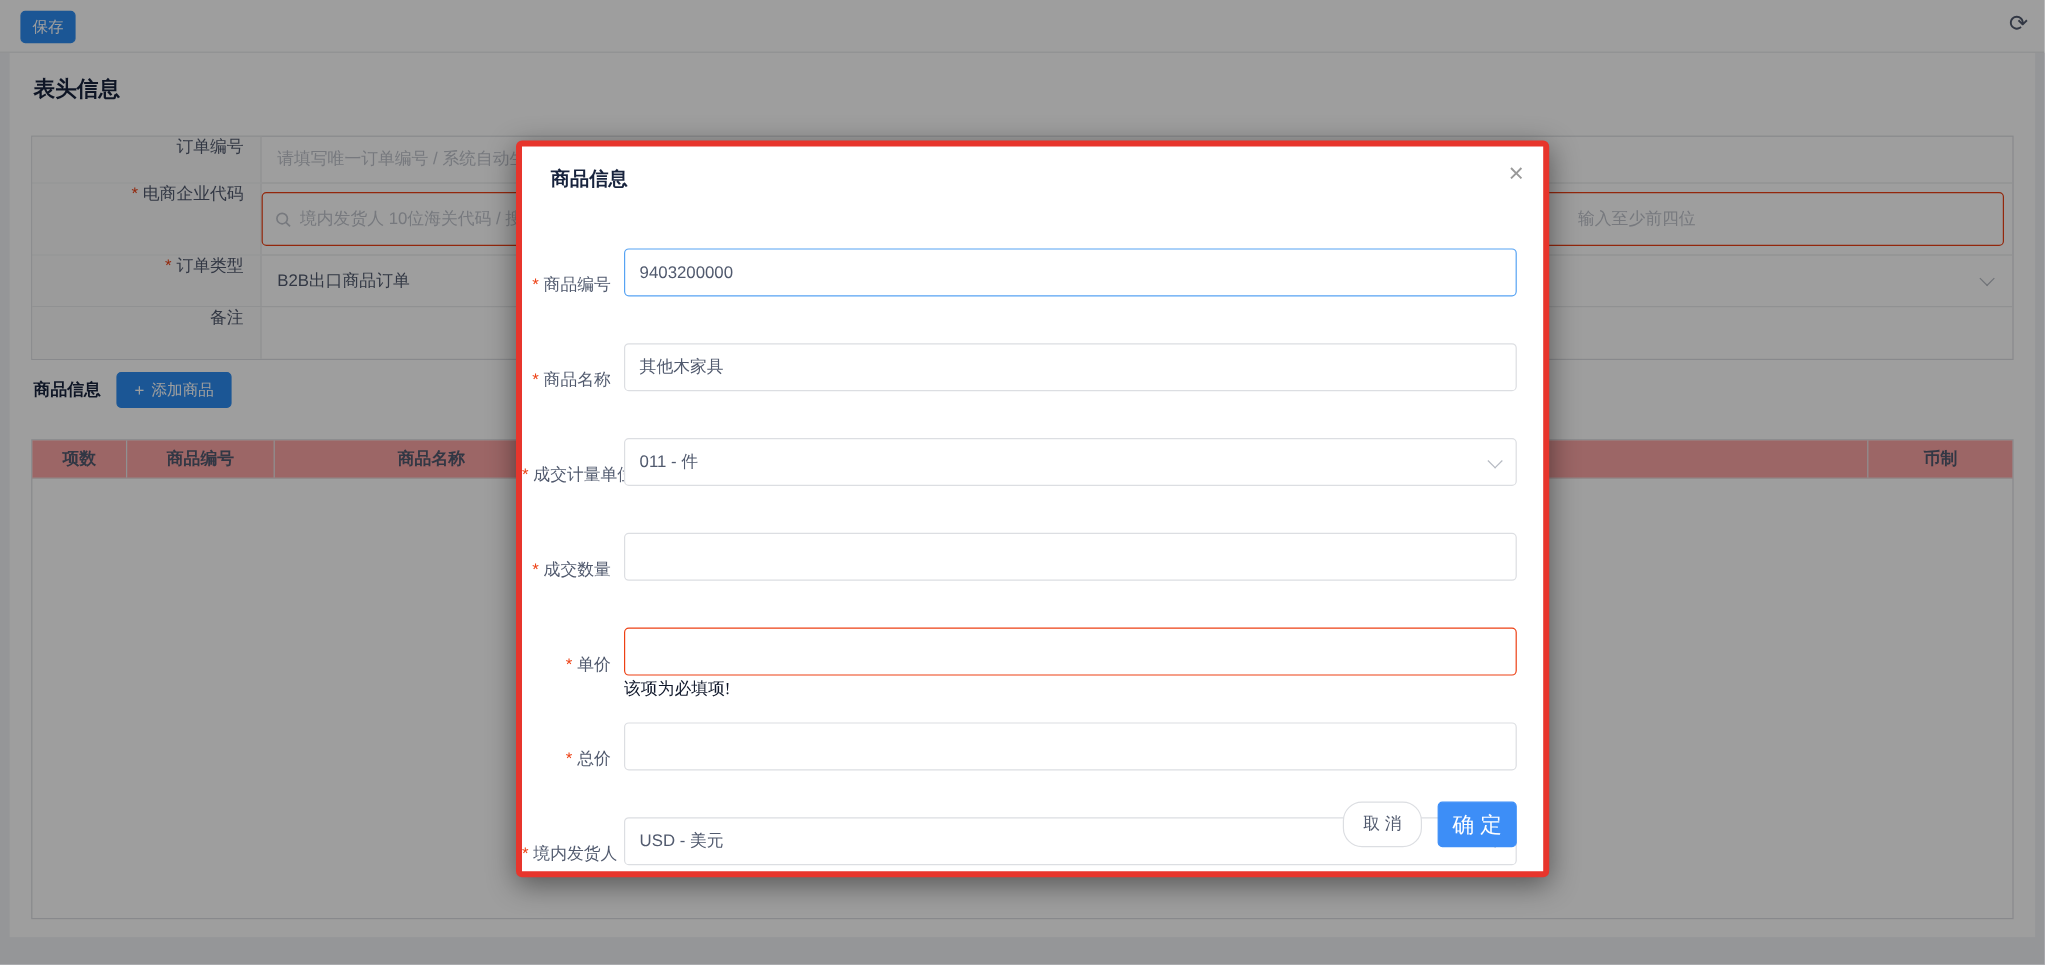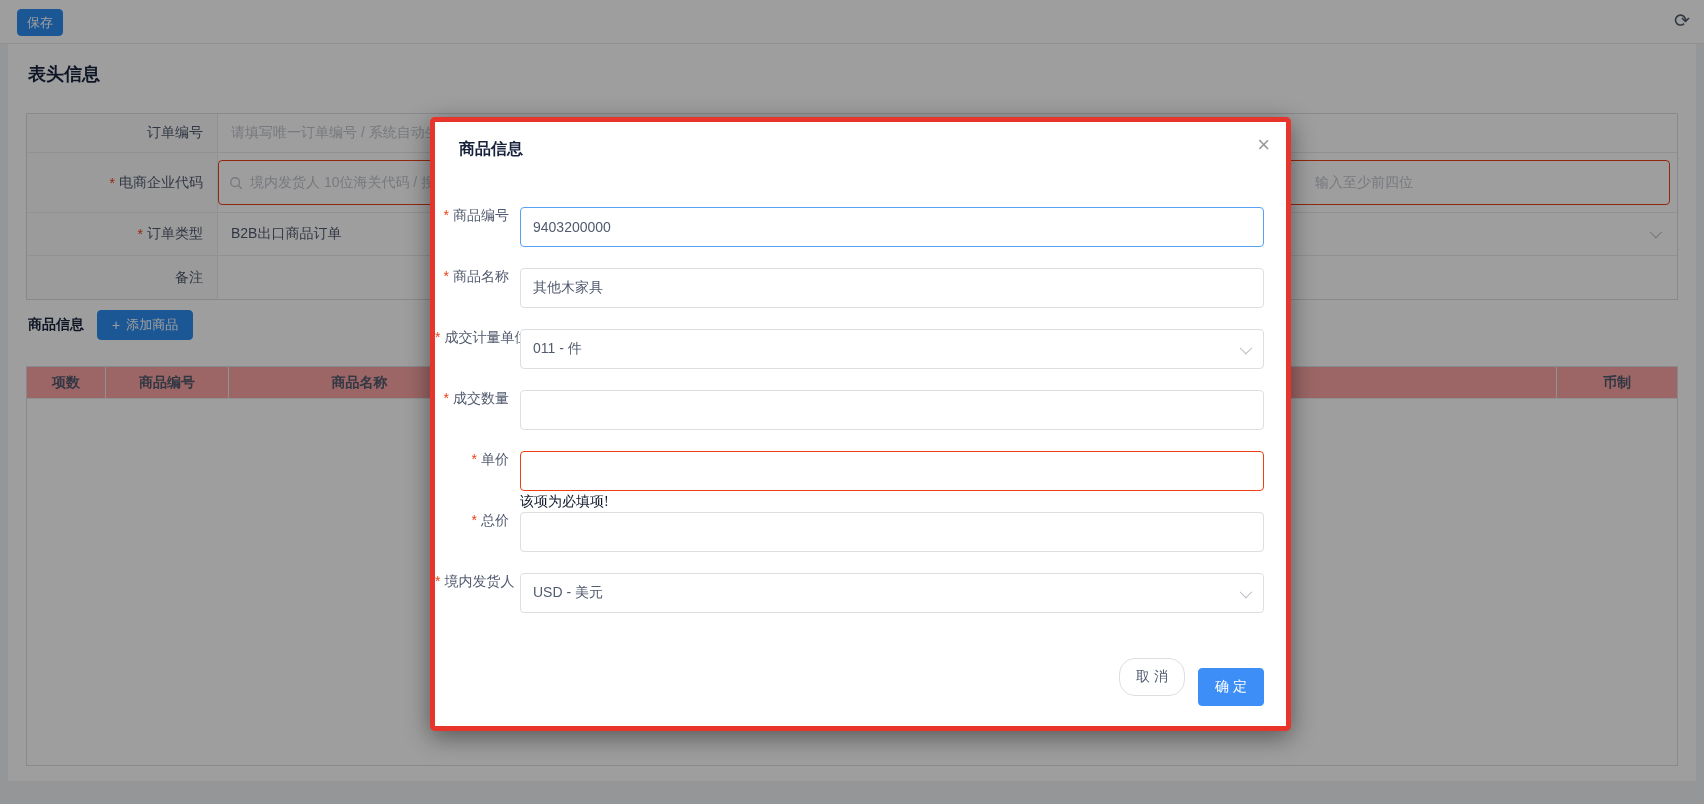--- a/index.html
+++ b/index.html
@@ -21,21 +21,21 @@
 
   .content { margin:0 8px; background:#fff; height:737px; padding:16px 18px 0 18px; }
 
   .sec-title { font-size:18px; font-weight:700; color:#17233d; padding:2px 0 0 2px; }
 
   .hform { border:1px solid #dcdee2; margin-top:27px; }
   .hrow { display:flex; border-bottom:1px solid #e8eaec; }
   .hrow:last-child { border-bottom:none; }
   .hlabel {
     width:191px; flex:none; background:#fafafa; border-right:1px solid #e8eaec;
-    display:flex; align-items:center; justify-content:flex-end;
+    display:flex; align-items:flex-start; justify-content:flex-end;
     padding-right:14px; font-size:14px; color:#515a6e;
   }
   .hvalue { flex:1; display:flex; align-items:center; position:relative; font-size:14px; }
   .req-mark { color:#ed4014; margin-right:4px; font-size:14px; }
   .ph { color:#c0c4cc; }
   .r1 { height:39px; } .r2 { height:60px; } .r3 { height:43px; } .r4 { height:43px; }
   .r1 .hvalue { padding-left:13px; }
   .err-input {
     position:absolute; left:0; top:7px; right:7px; bottom:7px;
     border:1px solid #ed4014; border-radius:4px; background:#fff;
@@ -71,42 +71,42 @@
     background:#fff; border:5px solid #e7352c; border-radius:5px;
     box-shadow:0 6px 24px rgba(0,0,0,0.45); z-index:20;
   }
   .m-header { padding:17px 0 0 24px; }
   .m-title { font-size:16px; font-weight:700; color:#17233d; }
   .m-close {
     position:absolute; top:12px; right:16px; font-size:22px; color:#999;
     line-height:22px; cursor:pointer; font-weight:400;
   }
   .m-form { margin-top:47px; }
-  .mrow { display:flex; align-items:flex-start; margin-bottom:21px; position:relative; }
+  .mrow { display:flex; align-items:flex-end; margin-bottom:39px; position:relative; }
   .mlabel {
     width:74px; flex:none; margin-right:11px; text-align:right;
     font-size:14px; color:#515a6e; white-space:nowrap;
   }
   .mfield {
     width:744px; height:40px; border:1px solid #dcdee2; border-radius:4px;
     display:flex; align-items:center; padding:0 12px; font-size:14px; color:#515a6e;
     position:relative; background:#fff;
   }
   .mfield.focused { border-color:#57a3f3; }
   .mfield.error { border-color:#ed4014; }
   .mfield .chev { position:absolute; right:14px; top:15px; }
   .err-msg { position:absolute; left:85px; top:42px; font-size:14px; color:#0f172a;font-family:Liberation Serif, serif; }
   .m-footer { position:absolute; right:22px; bottom:20px; display:flex; }
   .btn-cancel {
     width:66px; height:38px; background:#fff; border:1px solid #dcdee2; border-radius:16px;
     font-size:14px; color:#515a6e; display:flex; align-items:center; justify-content:center; cursor:pointer;
   }
   .btn-ok {
     width:66px; height:38px; margin-left:13px; background:#3d8ef7; border:1px solid #3d8ef7; border-radius:4px;
-    font-size:14px; color:#fff; display:flex; align-items:center; justify-content:center; cursor:pointer;margin-top:10px;
+    font-size:18px; color:#fff; display:flex; align-items:center; justify-content:center; cursor:pointer;
   }
 </style>
 </head>
 <body>
 
 <div class="topbar">
   <button class="btn-primary save-btn">保存</button>
   <span class="refresh">⟳</span>
 </div>
 

